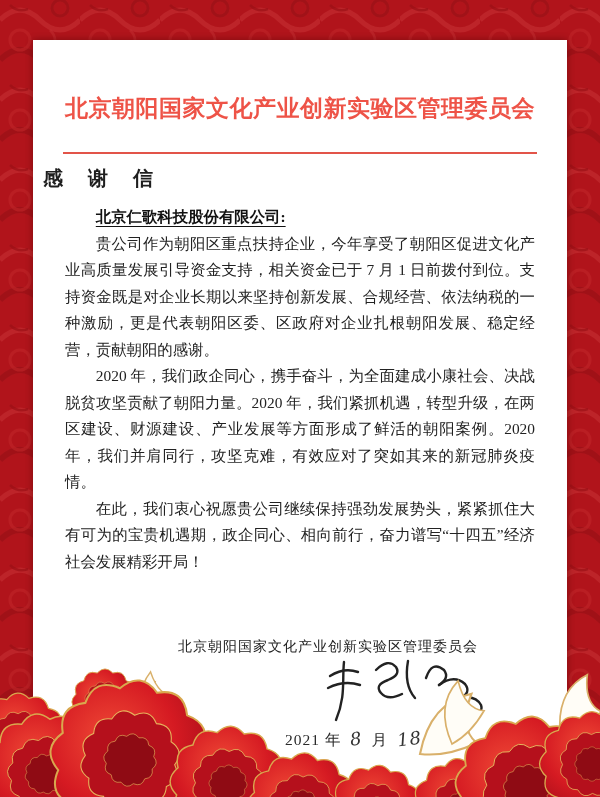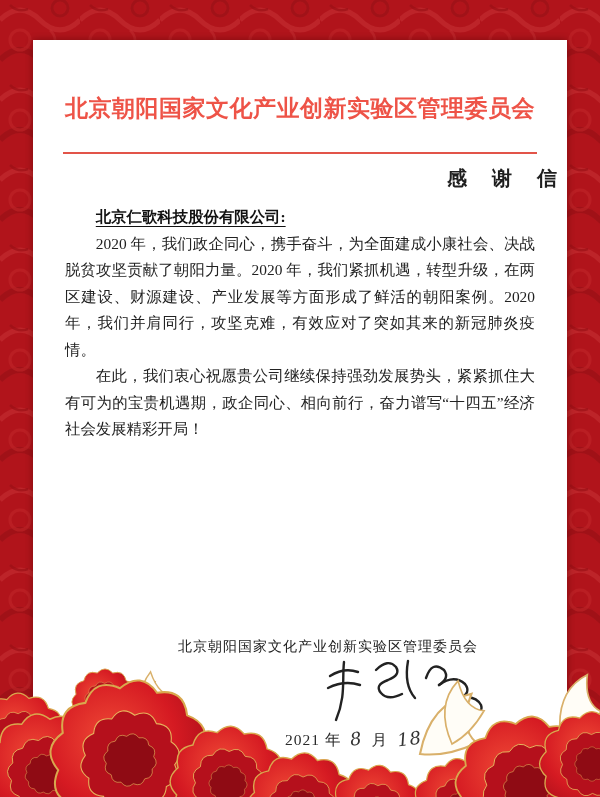--- a/index.html
+++ b/index.html
@@ -14,21 +14,21 @@
     position:absolute;left:33px;top:40px;width:534px;height:789px;
     background:#ffffff;z-index:1;box-shadow:0 0 7px rgba(60,0,0,.45);
   }
   .org-title{
     margin:53px 6px 0;text-align:center;
     font-size:23px;line-height:32px;font-weight:bold;
     color:#ee5347;letter-spacing:0.5px;white-space:nowrap;
   }
   .rule{height:2px;background:#e25449;margin:27px 30px 0;}
   .letter-title{
-    margin:10px 0 0;text-align:right;font-size:20px;line-height:28px;
+    margin:10px 0 0;text-align:left;font-size:20px;line-height:28px;
     font-weight:bold;color:#1e1e1e;letter-spacing:10px;padding-left:10px;
   }
   .body-text{
     margin:12px 32px 0;color:#222;
     font-size:15.4px;line-height:26.5px;text-align:justify;
   }
   .addressee{margin:0;text-indent:0;}
   .addressee span{
     text-decoration:underline;text-underline-offset:4px;
     text-decoration-thickness:1px;font-weight:bold;color:#111;
@@ -74,20 +74,21 @@
   <div class="page">
 
     <h1 class="org-title">北京朝阳国家文化产业创新实验区管理委员会</h1>
 
     <div class="rule"></div>
 
     <h2 class="letter-title">感 谢 信</h2>
 
     <div class="body-text">
       <p class="addressee"><span>北京仁歌科技股份有限公司:</span></p>
+      <p>贵公司作为朝阳区重点扶持企业，今年享受了朝阳区促进文化产业高质量发展引导资金支持，相关资金已于 7 月 1 日前拨付到位。支持资金既是对企业长期以来坚持创新发展、合规经营、依法纳税的一种激励，更是代表朝阳区委、区政府对企业扎根朝阳发展、稳定经营，贡献朝阳的感谢。</p>
       <p>2020 年，我们政企同心，携手奋斗，为全面建成小康社会、决战脱贫攻坚贡献了朝阳力量。2020 年，我们紧抓机遇，转型升级，在两区建设、财源建设、产业发展等方面形成了鲜活的朝阳案例。2020年，我们并肩同行，攻坚克难，有效应对了突如其来的新冠肺炎疫情。</p>
       <p>在此，我们衷心祝愿贵公司继续保持强劲发展势头，紧紧抓住大有可为的宝贵机遇期，政企同心、相向前行，奋力谱写“十四五”经济社会发展精彩开局！</p>
     </div>
 
     <p class="signoff">北京朝阳国家文化产业创新实验区管理委员会</p>
 
     <svg class="signature" width="170" height="85" viewBox="0 0 170 85" aria-hidden="true">
       <g fill="none" stroke="#222" stroke-width="2.4" stroke-linecap="round" stroke-linejoin="round">
         <path d="M26,14 C24,32 28,48 18,72"></path>
         <path d="M12,28 Q26,19 40,24"></path>

